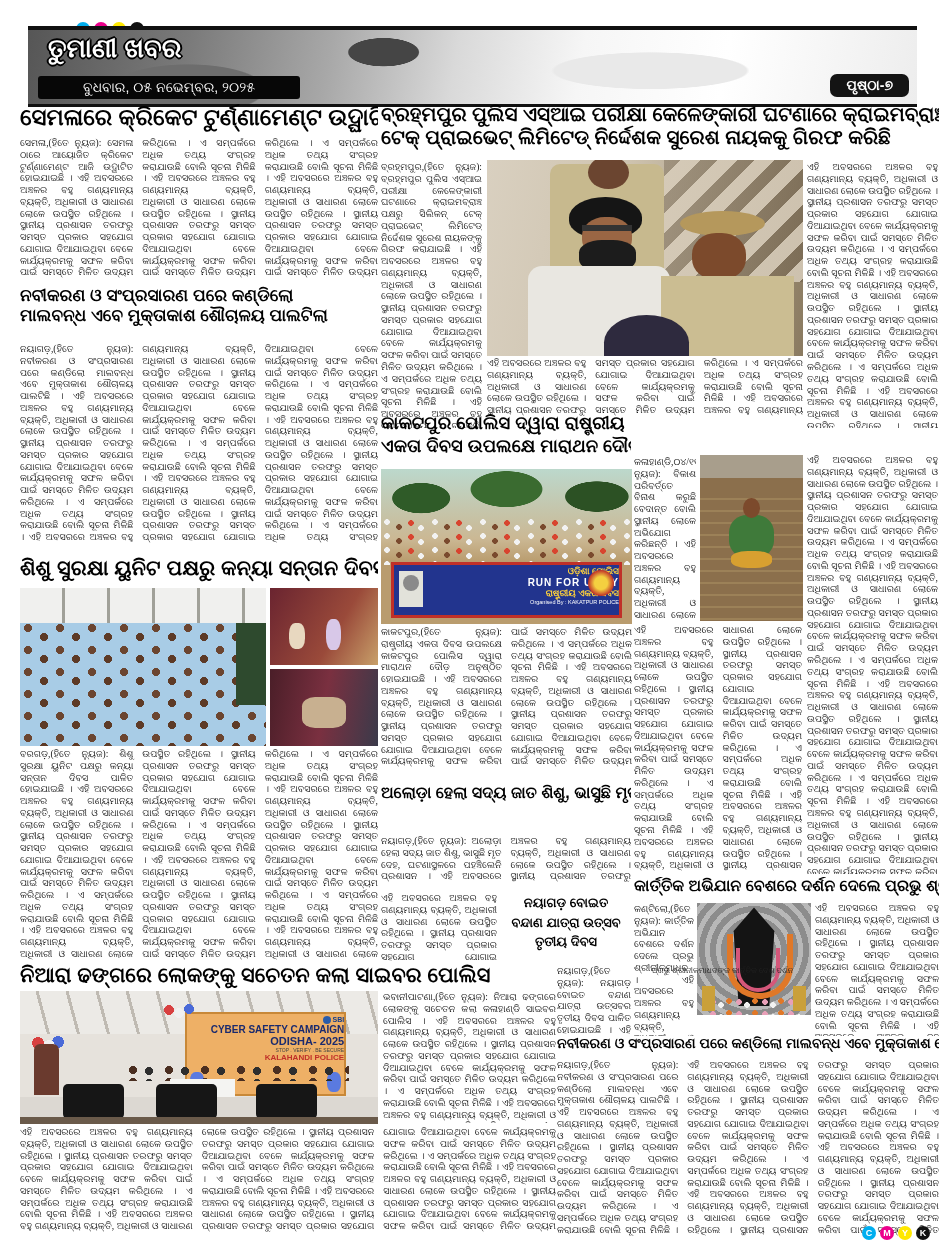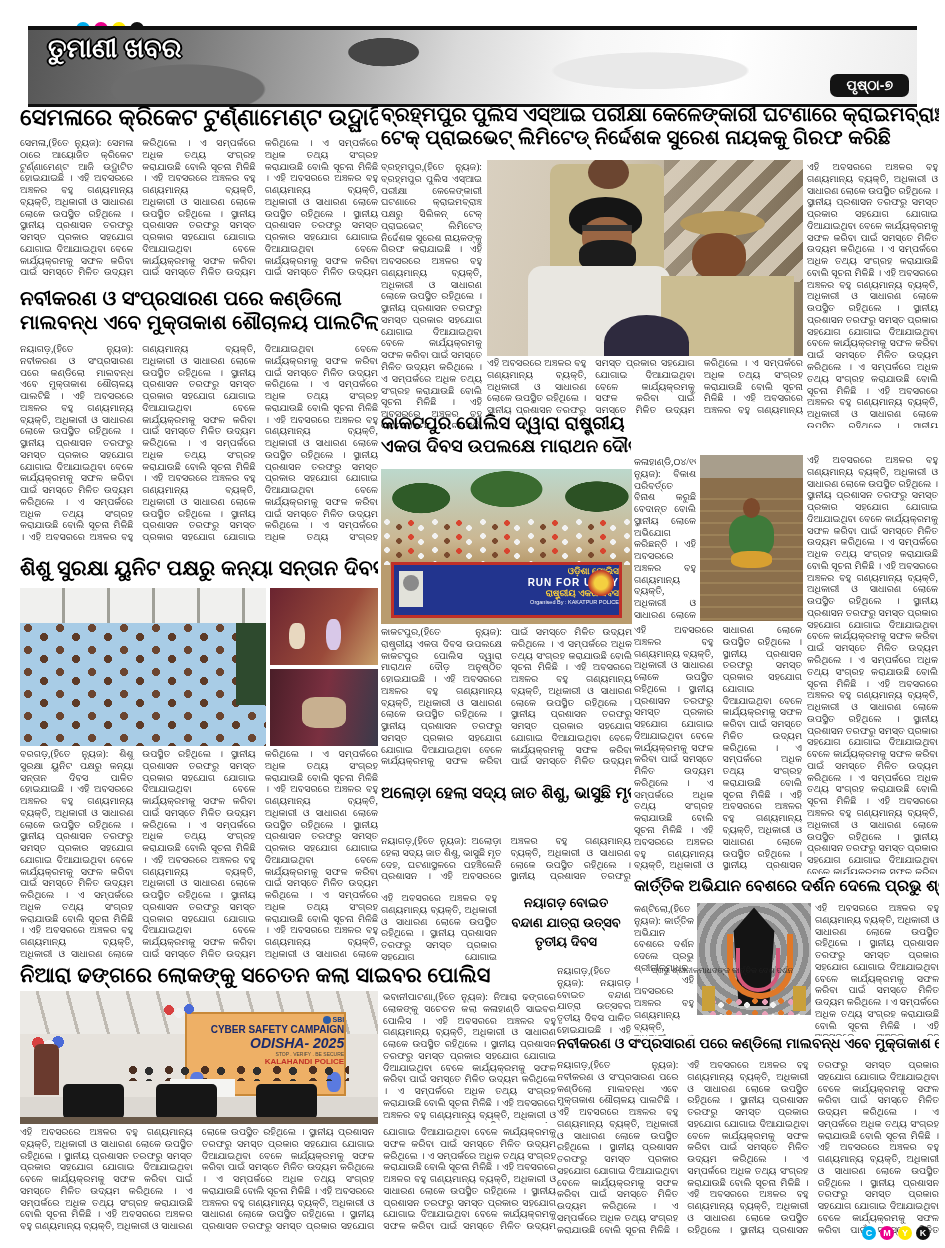--- a/index.html
+++ b/index.html
@@ -48,20 +48,21 @@
   <div class="regmarks" style="left:76px;top:22px;">
     <span class="mk-c">C</span>
     <span class="mk-m">M</span>
     <span class="mk-y">Y</span>
     <span class="mk-k">K</span>
   </div>
 
   <div class="masthead">
     <div class="mast-bg"></div>
     <div class="mast-logo">ତୁମାଣୀ ଖବର</div>
+    <div class="mast-date">ବୁଧବାର, ୦୫ ନଭେମ୍ବର, ୨୦୨୫</div>
     <div class="mast-page">ପୃଷ୍ଠା-୭</div>
   </div>
 
   <div class="h nowrap" style="left:20px;top:104px;width:358px;height:32px;font-size:23px;">ସେମଳାରେ କ୍ରିକେଟ ଟୁର୍ଣ୍ଣାମେଣ୍ଟ ଉଦ୍ଘାଟିତ</div>
   <div class="tx c3" style="left:20px;top:138px;width:358px;height:147px;">
     <span>ସେମଳା,(ହିତେ ନ୍ୟୁଜ): ସେମଳା ଠାରେ ଆୟୋଜିତ କ୍ରିକେଟ ଟୁର୍ଣ୍ଣାମେଣ୍ଟ ଆଜି ଉଦ୍ଘାଟିତ ହୋଇଯାଇଛି ।</span>
     <span>ଏହି ଅବସରରେ ଅଞ୍ଚଳର ବହୁ ଗଣ୍ୟମାନ୍ୟ ବ୍ୟକ୍ତି, ଅଧିକାରୀ ଓ ସାଧାରଣ ଲୋକେ ଉପସ୍ଥିତ ରହିଥିଲେ । ସ୍ଥାନୀୟ ପ୍ରଶାସନ ତରଫରୁ ସମସ୍ତ ପ୍ରକାର ସହଯୋଗ ଯୋଗାଇ ଦିଆଯାଇଥିବା ବେଳେ କାର୍ଯ୍ୟକ୍ରମକୁ ସଫଳ କରିବା ପାଇଁ ସମସ୍ତେ ମିଳିତ ଉଦ୍ୟମ କରିଥିଲେ । ଏ ସମ୍ପର୍କରେ ଅଧିକ ତଥ୍ୟ ସଂଗ୍ରହ କରାଯାଉଛି ବୋଲି ସୂଚନା ମିଳିଛି । ଏହି ଅବସରରେ ଅଞ୍ଚଳର ବହୁ ଗଣ୍ୟମାନ୍ୟ ବ୍ୟକ୍ତି, ଅଧିକାରୀ ଓ ସାଧାରଣ ଲୋକେ ଉପସ୍ଥିତ ରହିଥିଲେ । ସ୍ଥାନୀୟ ପ୍ରଶାସନ ତରଫରୁ ସମସ୍ତ ପ୍ରକାର ସହଯୋଗ ଯୋଗାଇ ଦିଆଯାଇଥିବା ବେଳେ କାର୍ଯ୍ୟକ୍ରମକୁ ସଫଳ କରିବା ପାଇଁ ସମସ୍ତେ ମିଳିତ ଉଦ୍ୟମ କରିଥିଲେ । ଏ ସମ୍ପର୍କରେ ଅଧିକ ତଥ୍ୟ ସଂଗ୍ରହ କରାଯାଉଛି ବୋଲି ସୂଚନା ମିଳିଛି । ଏହି ଅବସରରେ ଅଞ୍ଚଳର ବହୁ ଗଣ୍ୟମାନ୍ୟ ବ୍ୟକ୍ତି, ଅଧିକାରୀ ଓ ସାଧାରଣ ଲୋକେ ଉପସ୍ଥିତ ରହିଥିଲେ । ସ୍ଥାନୀୟ ପ୍ରଶାସନ ତରଫରୁ ସମସ୍ତ ପ୍ରକାର ସହଯୋଗ ଯୋଗାଇ ଦିଆଯାଇଥିବା ବେଳେ କାର୍ଯ୍ୟକ୍ରମକୁ ସଫଳ କରିବା ପାଇଁ ସମସ୍ତେ ମିଳିତ ଉଦ୍ୟମ କରିଥିଲେ । ଏ ସମ୍ପର୍କରେ ଅଧିକ ତଥ୍ୟ ସଂଗ୍ରହ କରାଯାଉଛି ବୋଲି ସୂଚନା ମିଳିଛି । ଏହି ଅବସରରେ ଅଞ୍ଚଳର ବହୁ ଗଣ୍ୟମାନ୍ୟ ବ୍ୟକ୍ତି, ଅଧିକାରୀ ଓ ସାଧାରଣ ଲୋକେ ଉପସ୍ଥିତ ରହିଥିଲେ । ସ୍ଥାନୀୟ ପ୍ରଶାସନ ତରଫରୁ ସମସ୍ତ ପ୍ରକାର ସହଯୋଗ ଯୋଗାଇ ଦିଆଯାଇଥିବା ବେଳେ କାର୍ଯ୍ୟକ୍ରମକୁ ସଫଳ କରିବା ପାଇଁ ସମସ୍ତେ ମିଳିତ ଉଦ୍ୟମ କରିଥିଲେ । ଏ ସମ୍ପର୍କରେ ଅଧିକ ତଥ୍ୟ ସଂଗ୍ରହ କରାଯାଉଛି ବୋଲି ସୂଚନା ମିଳିଛି । ଏହି ଅବସରରେ ଅଞ୍ଚଳର ବହୁ ଗଣ୍ୟମାନ୍ୟ ବ୍ୟକ୍ତି, ଅଧିକାରୀ ଓ ସାଧାରଣ ଲୋକେ ଉପସ୍ଥିତ ରହିଥିଲେ । ସ୍ଥାନୀୟ ପ୍ରଶାସନ ତରଫରୁ ସମସ୍ତ ପ୍ରକାର ସହଯୋଗ ଯୋଗାଇ ଦିଆଯାଇଥିବା ବେଳେ କାର୍ଯ୍ୟକ୍ରମକୁ ସଫଳ କରିବା ପାଇଁ ସମସ୍ତେ ମିଳିତ ଉଦ୍ୟମ କରିଥିଲେ । ଏ ସମ୍ପର୍କରେ ଅଧିକ ତଥ୍ୟ ସଂଗ୍ରହ କରାଯାଉଛି ବୋଲି ସୂଚନା ମିଳିଛି । </span>
   </div>
 
   <div class="h" style="left:381px;top:103px;width:558px;height:54px;font-size:20px;">
@@ -87,21 +88,21 @@
     <span>ବ୍ରହ୍ମପୁର,(ହିତେ ନ୍ୟୁଜ): ବ୍ରହ୍ମପୁର ପୁଲିସ ଏସ୍‌ଆଇ ପରୀକ୍ଷା କେଳେଙ୍କାରୀ ଘଟଣାରେ କ୍ରାଇମବ୍ରାଞ୍ଚ ପକ୍ଷରୁ ସିଲିକନ୍ ଟେକ୍ ପ୍ରାଇଭେଟ୍ ଲିମିଟେଡ୍ ନିର୍ଦ୍ଦେଶକ ସୁରେଶ ନାୟକଙ୍କୁ ଗିରଫ କରାଯାଇଛି ।</span>
     <span>ଏହି ଅବସରରେ ଅଞ୍ଚଳର ବହୁ ଗଣ୍ୟମାନ୍ୟ ବ୍ୟକ୍ତି, ଅଧିକାରୀ ଓ ସାଧାରଣ ଲୋକେ ଉପସ୍ଥିତ ରହିଥିଲେ । ସ୍ଥାନୀୟ ପ୍ରଶାସନ ତରଫରୁ ସମସ୍ତ ପ୍ରକାର ସହଯୋଗ ଯୋଗାଇ ଦିଆଯାଇଥିବା ବେଳେ କାର୍ଯ୍ୟକ୍ରମକୁ ସଫଳ କରିବା ପାଇଁ ସମସ୍ତେ ମିଳିତ ଉଦ୍ୟମ କରିଥିଲେ । ଏ ସମ୍ପର୍କରେ ଅଧିକ ତଥ୍ୟ ସଂଗ୍ରହ କରାଯାଉଛି ବୋଲି ସୂଚନା ମିଳିଛି । ଏହି ଅବସରରେ ଅଞ୍ଚଳର ବହୁ ଗଣ୍ୟମାନ୍ୟ ବ୍ୟକ୍ତି, ଅଧିକାରୀ ଓ ସାଧାରଣ ଲୋକେ ଉପସ୍ଥିତ ରହିଥିଲେ । ସ୍ଥାନୀୟ ପ୍ରଶାସନ ତରଫରୁ ସମସ୍ତ ପ୍ରକାର ସହଯୋଗ ଯୋଗାଇ ଦିଆଯାଇଥିବା ବେଳେ କାର୍ଯ୍ୟକ୍ରମକୁ ସଫଳ କରିବା ପାଇଁ ସମସ୍ତେ ମିଳିତ ଉଦ୍ୟମ କରିଥିଲେ । ଏ ସମ୍ପର୍କରେ ଅଧିକ ତଥ୍ୟ ସଂଗ୍ରହ କରାଯାଉଛି ବୋଲି ସୂଚନା ମିଳିଛି । ଏହି ଅବସରରେ ଅଞ୍ଚଳର ବହୁ ଗଣ୍ୟମାନ୍ୟ ବ୍ୟକ୍ତି, ଅଧିକାରୀ ଓ ସାଧାରଣ ଲୋକେ ଉପସ୍ଥିତ ରହିଥିଲେ । ସ୍ଥାନୀୟ ପ୍ରଶାସନ ତରଫରୁ ସମସ୍ତ ପ୍ରକାର ସହଯୋଗ ଯୋଗାଇ ଦିଆଯାଇଥିବା ବେଳେ କାର୍ଯ୍ୟକ୍ରମକୁ ସଫଳ କରିବା ପାଇଁ ସମସ୍ତେ ମିଳିତ ଉଦ୍ୟମ କରିଥିଲେ । ଏ ସମ୍ପର୍କରେ ଅଧିକ ତଥ୍ୟ ସଂଗ୍ରହ କରାଯାଉଛି ବୋଲି ସୂଚନା ମିଳିଛି । </span>
   </div>
   <div class="tx" style="left:807px;top:162px;width:131px;height:266px;">
     <span>ଏହି ଅବସରରେ ଅଞ୍ଚଳର ବହୁ ଗଣ୍ୟମାନ୍ୟ ବ୍ୟକ୍ତି, ଅଧିକାରୀ ଓ ସାଧାରଣ ଲୋକେ ଉପସ୍ଥିତ ରହିଥିଲେ । ସ୍ଥାନୀୟ ପ୍ରଶାସନ ତରଫରୁ ସମସ୍ତ ପ୍ରକାର ସହଯୋଗ ଯୋଗାଇ ଦିଆଯାଇଥିବା ବେଳେ କାର୍ଯ୍ୟକ୍ରମକୁ ସଫଳ କରିବା ପାଇଁ ସମସ୍ତେ ମିଳିତ ଉଦ୍ୟମ କରିଥିଲେ । ଏ ସମ୍ପର୍କରେ ଅଧିକ ତଥ୍ୟ ସଂଗ୍ରହ କରାଯାଉଛି ବୋଲି ସୂଚନା ମିଳିଛି । ଏହି ଅବସରରେ ଅଞ୍ଚଳର ବହୁ ଗଣ୍ୟମାନ୍ୟ ବ୍ୟକ୍ତି, ଅଧିକାରୀ ଓ ସାଧାରଣ ଲୋକେ ଉପସ୍ଥିତ ରହିଥିଲେ । ସ୍ଥାନୀୟ ପ୍ରଶାସନ ତରଫରୁ ସମସ୍ତ ପ୍ରକାର ସହଯୋଗ ଯୋଗାଇ ଦିଆଯାଇଥିବା ବେଳେ କାର୍ଯ୍ୟକ୍ରମକୁ ସଫଳ କରିବା ପାଇଁ ସମସ୍ତେ ମିଳିତ ଉଦ୍ୟମ କରିଥିଲେ । ଏ ସମ୍ପର୍କରେ ଅଧିକ ତଥ୍ୟ ସଂଗ୍ରହ କରାଯାଉଛି ବୋଲି ସୂଚନା ମିଳିଛି । ଏହି ଅବସରରେ ଅଞ୍ଚଳର ବହୁ ଗଣ୍ୟମାନ୍ୟ ବ୍ୟକ୍ତି, ଅଧିକାରୀ ଓ ସାଧାରଣ ଲୋକେ ଉପସ୍ଥିତ ରହିଥିଲେ । ସ୍ଥାନୀୟ ପ୍ରଶାସନ ତରଫରୁ ସମସ୍ତ ପ୍ରକାର ସହଯୋଗ ଯୋଗାଇ ଦିଆଯାଇଥିବା ବେଳେ କାର୍ଯ୍ୟକ୍ରମକୁ ସଫଳ କରିବା ପାଇଁ ସମସ୍ତେ ମିଳିତ ଉଦ୍ୟମ କରିଥିଲେ । ଏ ସମ୍ପର୍କରେ ଅଧିକ ତଥ୍ୟ ସଂଗ୍ରହ କରାଯାଉଛି ବୋଲି ସୂଚନା ମିଳିଛି । </span>
   </div>
   <div class="tx c3" style="left:487px;top:358px;width:316px;height:70px;">
     <span>ଏହି ଅବସରରେ ଅଞ୍ଚଳର ବହୁ ଗଣ୍ୟମାନ୍ୟ ବ୍ୟକ୍ତି, ଅଧିକାରୀ ଓ ସାଧାରଣ ଲୋକେ ଉପସ୍ଥିତ ରହିଥିଲେ । ସ୍ଥାନୀୟ ପ୍ରଶାସନ ତରଫରୁ ସମସ୍ତ ପ୍ରକାର ସହଯୋଗ ଯୋଗାଇ ଦିଆଯାଇଥିବା ବେଳେ କାର୍ଯ୍ୟକ୍ରମକୁ ସଫଳ କରିବା ପାଇଁ ସମସ୍ତେ ମିଳିତ ଉଦ୍ୟମ କରିଥିଲେ । ଏ ସମ୍ପର୍କରେ ଅଧିକ ତଥ୍ୟ ସଂଗ୍ରହ କରାଯାଉଛି ବୋଲି ସୂଚନା ମିଳିଛି । ଏହି ଅବସରରେ ଅଞ୍ଚଳର ବହୁ ଗଣ୍ୟମାନ୍ୟ ବ୍ୟକ୍ତି, ଅଧିକାରୀ ଓ ସାଧାରଣ ଲୋକେ ଉପସ୍ଥିତ ରହିଥିଲେ । ସ୍ଥାନୀୟ ପ୍ରଶାସନ ତରଫରୁ ସମସ୍ତ ପ୍ରକାର ସହଯୋଗ ଯୋଗାଇ ଦିଆଯାଇଥିବା ବେଳେ କାର୍ଯ୍ୟକ୍ରମକୁ ସଫଳ କରିବା ପାଇଁ ସମସ୍ତେ ମିଳିତ ଉଦ୍ୟମ କରିଥିଲେ । ଏ ସମ୍ପର୍କରେ ଅଧିକ ତଥ୍ୟ ସଂଗ୍ରହ କରାଯାଉଛି ବୋଲି ସୂଚନା ମିଳିଛି । </span>
   </div>
 
-  <div class="h" style="left:20px;top:286px;width:358px;height:56px;font-size:20px;line-height:1.2;">
+  <div class="h" style="left:20px;top:286px;width:358px;height:56px;font-size:17px;line-height:1.2;">
     <div class="nowrap">ନବୀକରଣ ଓ ସଂପ୍ରସାରଣ ପରେ କଣ୍ଡିଲୋ</div>
     <div class="nowrap">ମାଲବନ୍ଧ ଏବେ ମୁକ୍ତାକାଶ ଶୌଚାଳୟ ପାଲଟିଲା</div>
   </div>
   <div class="tx c3" style="left:20px;top:344px;width:358px;height:211px;">
     <span>ନୟାଗଡ଼,(ହିତେ ନ୍ୟୁଜ): ନବୀକରଣ ଓ ସଂପ୍ରସାରଣ ପରେ କଣ୍ଡିଲୋ ମାଲବନ୍ଧ ଏବେ ମୁକ୍ତାକାଶ ଶୌଚାଳୟ ପାଲଟିଛି ।</span>
     <span>ଏହି ଅବସରରେ ଅଞ୍ଚଳର ବହୁ ଗଣ୍ୟମାନ୍ୟ ବ୍ୟକ୍ତି, ଅଧିକାରୀ ଓ ସାଧାରଣ ଲୋକେ ଉପସ୍ଥିତ ରହିଥିଲେ । ସ୍ଥାନୀୟ ପ୍ରଶାସନ ତରଫରୁ ସମସ୍ତ ପ୍ରକାର ସହଯୋଗ ଯୋଗାଇ ଦିଆଯାଇଥିବା ବେଳେ କାର୍ଯ୍ୟକ୍ରମକୁ ସଫଳ କରିବା ପାଇଁ ସମସ୍ତେ ମିଳିତ ଉଦ୍ୟମ କରିଥିଲେ । ଏ ସମ୍ପର୍କରେ ଅଧିକ ତଥ୍ୟ ସଂଗ୍ରହ କରାଯାଉଛି ବୋଲି ସୂଚନା ମିଳିଛି । ଏହି ଅବସରରେ ଅଞ୍ଚଳର ବହୁ ଗଣ୍ୟମାନ୍ୟ ବ୍ୟକ୍ତି, ଅଧିକାରୀ ଓ ସାଧାରଣ ଲୋକେ ଉପସ୍ଥିତ ରହିଥିଲେ । ସ୍ଥାନୀୟ ପ୍ରଶାସନ ତରଫରୁ ସମସ୍ତ ପ୍ରକାର ସହଯୋଗ ଯୋଗାଇ ଦିଆଯାଇଥିବା ବେଳେ କାର୍ଯ୍ୟକ୍ରମକୁ ସଫଳ କରିବା ପାଇଁ ସମସ୍ତେ ମିଳିତ ଉଦ୍ୟମ କରିଥିଲେ । ଏ ସମ୍ପର୍କରେ ଅଧିକ ତଥ୍ୟ ସଂଗ୍ରହ କରାଯାଉଛି ବୋଲି ସୂଚନା ମିଳିଛି । ଏହି ଅବସରରେ ଅଞ୍ଚଳର ବହୁ ଗଣ୍ୟମାନ୍ୟ ବ୍ୟକ୍ତି, ଅଧିକାରୀ ଓ ସାଧାରଣ ଲୋକେ ଉପସ୍ଥିତ ରହିଥିଲେ । ସ୍ଥାନୀୟ ପ୍ରଶାସନ ତରଫରୁ ସମସ୍ତ ପ୍ରକାର ସହଯୋଗ ଯୋଗାଇ ଦିଆଯାଇଥିବା ବେଳେ କାର୍ଯ୍ୟକ୍ରମକୁ ସଫଳ କରିବା ପାଇଁ ସମସ୍ତେ ମିଳିତ ଉଦ୍ୟମ କରିଥିଲେ । ଏ ସମ୍ପର୍କରେ ଅଧିକ ତଥ୍ୟ ସଂଗ୍ରହ କରାଯାଉଛି ବୋଲି ସୂଚନା ମିଳିଛି । ଏହି ଅବସରରେ ଅଞ୍ଚଳର ବହୁ ଗଣ୍ୟମାନ୍ୟ ବ୍ୟକ୍ତି, ଅଧିକାରୀ ଓ ସାଧାରଣ ଲୋକେ ଉପସ୍ଥିତ ରହିଥିଲେ । ସ୍ଥାନୀୟ ପ୍ରଶାସନ ତରଫରୁ ସମସ୍ତ ପ୍ରକାର ସହଯୋଗ ଯୋଗାଇ ଦିଆଯାଇଥିବା ବେଳେ କାର୍ଯ୍ୟକ୍ରମକୁ ସଫଳ କରିବା ପାଇଁ ସମସ୍ତେ ମିଳିତ ଉଦ୍ୟମ କରିଥିଲେ । ଏ ସମ୍ପର୍କରେ ଅଧିକ ତଥ୍ୟ ସଂଗ୍ରହ କରାଯାଉଛି ବୋଲି ସୂଚନା ମିଳିଛି । ଏହି ଅବସରରେ ଅଞ୍ଚଳର ବହୁ ଗଣ୍ୟମାନ୍ୟ ବ୍ୟକ୍ତି, ଅଧିକାରୀ ଓ ସାଧାରଣ ଲୋକେ ଉପସ୍ଥିତ ରହିଥିଲେ । ସ୍ଥାନୀୟ ପ୍ରଶାସନ ତରଫରୁ ସମସ୍ତ ପ୍ରକାର ସହଯୋଗ ଯୋଗାଇ ଦିଆଯାଇଥିବା ବେଳେ କାର୍ଯ୍ୟକ୍ରମକୁ ସଫଳ କରିବା ପାଇଁ ସମସ୍ତେ ମିଳିତ ଉଦ୍ୟମ କରିଥିଲେ । ଏ ସମ୍ପର୍କରେ ଅଧିକ ତଥ୍ୟ ସଂଗ୍ରହ କରାଯାଉଛି ବୋଲି ସୂଚନା ମିଳିଛି । ଏହି ଅବସରରେ ଅଞ୍ଚଳର ବହୁ ଗଣ୍ୟମାନ୍ୟ ବ୍ୟକ୍ତି, ଅଧିକାରୀ ଓ ସାଧାରଣ ଲୋକେ ଉପସ୍ଥିତ ରହିଥିଲେ । ସ୍ଥାନୀୟ ପ୍ରଶାସନ ତରଫରୁ ସମସ୍ତ ପ୍ରକାର ସହଯୋଗ ଯୋଗାଇ ଦିଆଯାଇଥିବା ବେଳେ କାର୍ଯ୍ୟକ୍ରମକୁ ସଫଳ କରିବା ପାଇଁ ସମସ୍ତେ ମିଳିତ ଉଦ୍ୟମ କରିଥିଲେ । ଏ ସମ୍ପର୍କରେ ଅଧିକ ତଥ୍ୟ ସଂଗ୍ରହ କରାଯାଉଛି ବୋଲି ସୂଚନା ମିଳିଛି । </span>
   </div>
 
   <div class="h" style="left:381px;top:412px;width:250px;height:50px;font-size:18px;line-height:1.3;">
     <div class="nowrap">କାକଟପୁର ପୋଲିସ ଦ୍ୱାରା ରାଷ୍ଟ୍ରୀୟ</div>
@@ -228,21 +229,21 @@
   <div class="photo" style="left:20px;top:991px;width:358px;height:133px;">
     <div class="abs" style="inset:0;background:#dcd8d2;"></div>
     <div class="abs" style="left:0;right:0;top:0;height:32%;background:repeating-linear-gradient(75deg,#eceae6 0 26px,#bfbab2 26px 29px);"></div>
     <div class="abs" style="left:0;right:0;top:32%;height:48%;background:#e6e2dc;"></div>
     <div class="abs bannertext" style="left:46%;top:16%;width:44%;height:60%;background:#eeb066;border:2px solid #c88838;">
       <div style="font-size:7px;font-weight:800;color:#123c8a;margin-top:2px;">
         <span style="display:inline-block;width:8px;height:8px;background:#2a5caa;border-radius:50%;vertical-align:middle;"></span>
         <span>SBI</span>
       </div>
       <div style="font-size:10px;font-weight:700;color:#1a2a6e;">CYBER SAFETY CAMPAIGN</div>
-      <div style="font-size:14px;font-weight:800;color:#1a2a6e;font-style:italic;">ODISHA- 2025</div>
+      <div style="font-size:11px;font-weight:800;color:#1a2a6e;">ODISHA- 2025</div>
       <div style="font-size:5px;color:#444;">STOP . VERIFY . BE SECURE</div>
       <div style="font-size:8px;font-weight:800;color:#c03028;">KALAHANDI POLICE</div>
       <div class="abs" style="left:2%;bottom:2%;width:14px;height:20px;background:#5a7ae0;border-radius:40%;"></div>
       <div class="abs" style="right:2%;bottom:2%;width:14px;height:20px;background:#5a7ae0;border-radius:40%;"></div>
     </div>
     <div class="abs" style="left:3%;top:34%;width:34px;height:26px;background-image:
         radial-gradient(circle 6px at 7px 7px,#d84040 95%,transparent),
         radial-gradient(circle 6px at 18px 10px,#f0f0f0 95%,transparent),
         radial-gradient(circle 6px at 27px 6px,#4a6ad8 95%,transparent);"></div>
     <div class="abs" style="left:40%;top:10%;width:34px;height:24px;background-image:

